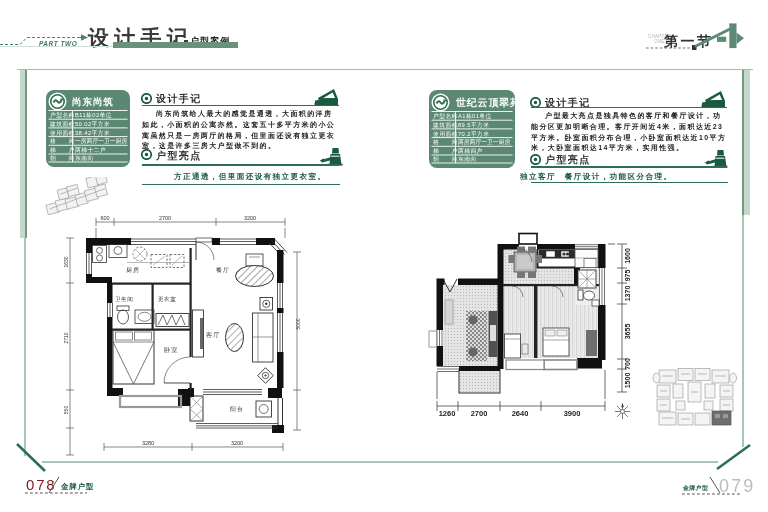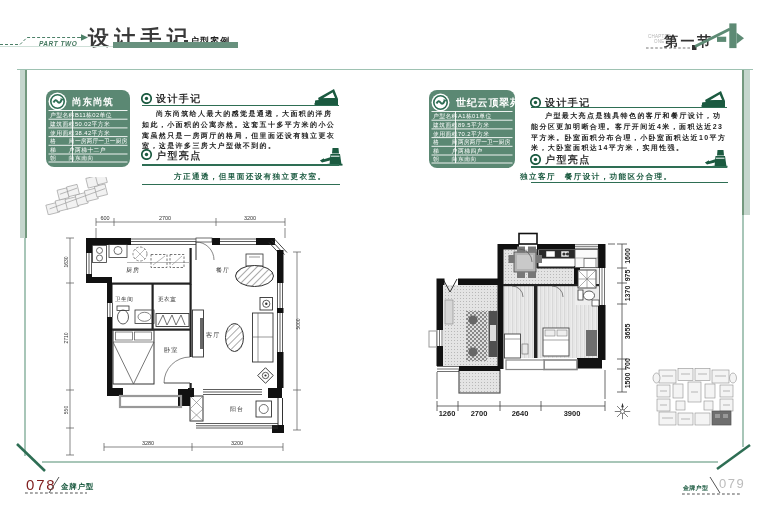--- a/index.html
+++ b/index.html
@@ -232,21 +232,21 @@
 <svg class="abs" style="left:25px;top:490px;width:62px;height:6px" viewBox="0 0 62 6">
     <line x1="0" y1="3" x2="62" y2="3" stroke="#555" stroke-width="1.1" stroke-dasharray="2.8,2.2"></line>
   </svg>
 
 <div class="abs" style="left:683px;top:484px;font-size:6px;font-weight:bold;color:#1b5a40;letter-spacing:.05em">金牌户型</div>
 
 <svg class="abs" style="left:708px;top:475px;width:14px;height:20px" viewBox="0 0 14 20">
     <line x1="2" y1="2" x2="12" y2="18" stroke="#555" stroke-width="1"></line>
   </svg>
 
-<div class="abs" style="left:719px;top:476px;font-size:13px;color:#bcbcbc;letter-spacing:.12em">079</div>
+<div class="abs" style="left:719px;top:476px;font-size:18px;color:#bcbcbc;letter-spacing:.12em">079</div>
 
 <svg class="abs" style="left:682px;top:491px;width:60px;height:6px" viewBox="0 0 60 6">
     <line x1="0" y1="3" x2="60" y2="3" stroke="#555" stroke-width="1.1" stroke-dasharray="2.8,2.2"></line>
   </svg>
 
 <svg class="abs" style="left:58px;top:212px;width:252px;height:248px" viewBox="58 212 252 248" fill="none">
 <defs>
 <pattern id="hat" width="5" height="5" patternUnits="userSpaceOnUse" patternTransform="rotate(45)">
 <rect width="5" height="5" fill="#fff"></rect>
         <line x1="0" y1="0" x2="0" y2="5" stroke="#555" stroke-width="1"></line>

